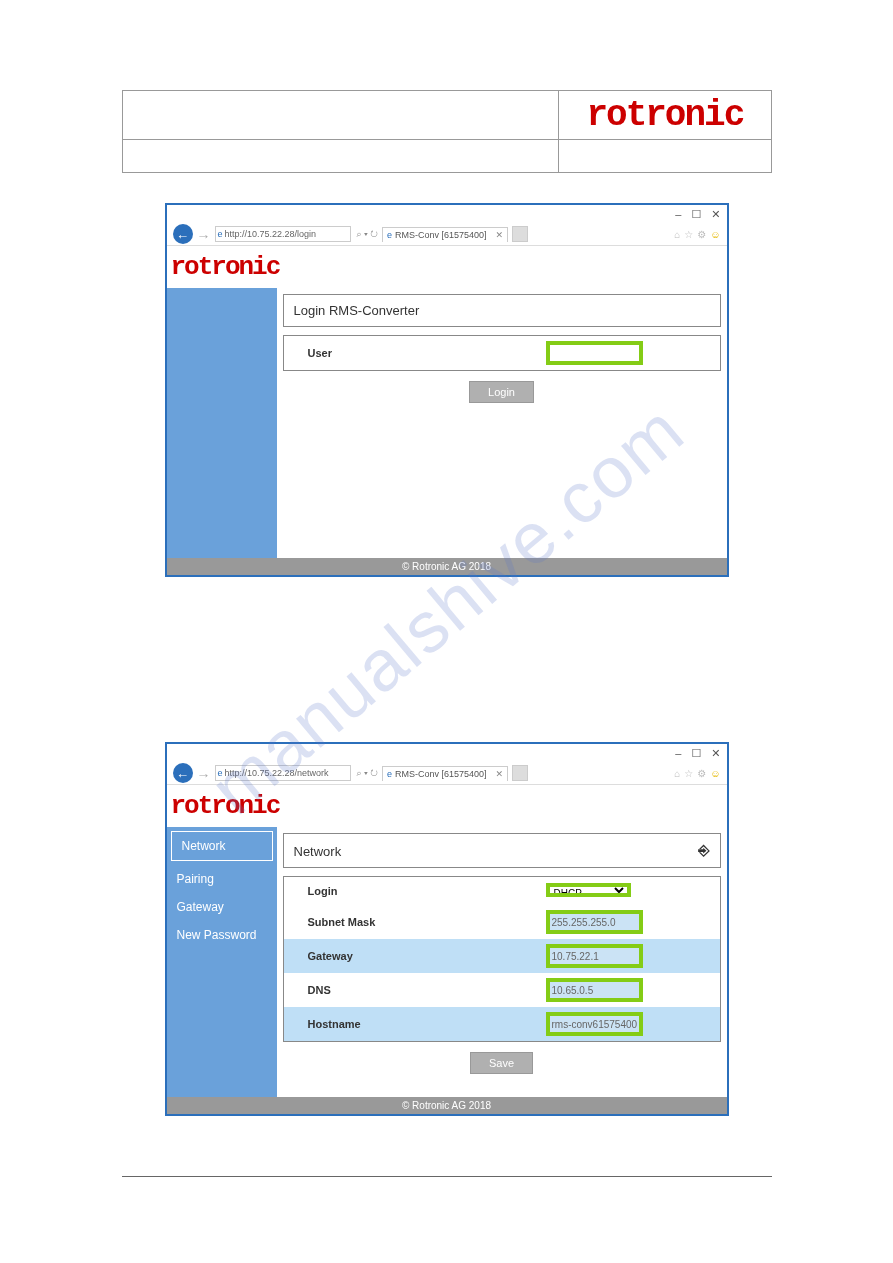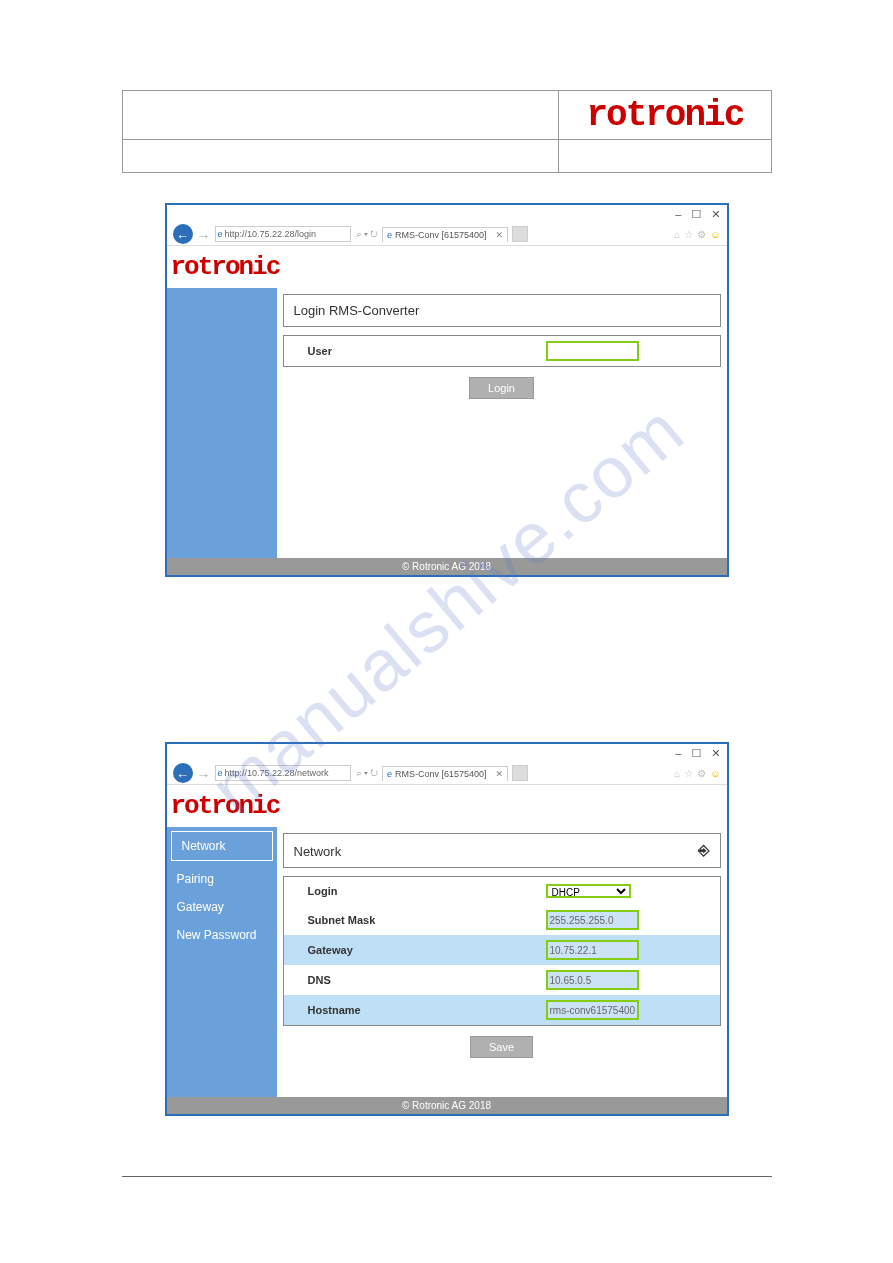--- a/index.html
+++ b/index.html
@@ -30,21 +30,21 @@
 .app-sidebar{width:110px;background:#6aa1da}
 .app-sidebar.blank{min-height:270px}
 .app-header{padding:6px 4px}
 .app-main{flex:1;background:#fff;padding:6px}
 .panel-title{border:1px solid #888;padding:8px 10px;font-size:13px;color:#333;margin-bottom:8px;background:#fff;display:flex;align-items:flex-end;justify-content:space-between}
 .form-table{width:100%;border:1px solid #888;border-collapse:collapse;font-size:11px}
 .form-table td{padding:5px 24px;height:18px}
 .form-table tr.odd{background:#bfdff6}
 .form-table tr.even{background:#fff}
 .form-table td.label{width:190px;font-weight:bold;color:#333}
-.form-table input,.form-table select{font-size:10px;border:2px solid #84cc16;height:14px;width:85px;background:#fff}
+.form-table input,.form-table select{font-size:10px;border:4px solid #84cc16;height:14px;width:85px;background:#fff}
 .form-table input.disabled{background:#cbe3f5;color:#666}
 .btn{display:block;margin:10px auto 0;background:#b0b0b0;color:#fff;border:1px solid #999;padding:4px 18px;font-size:11px}
 .footer-bar{background:#999;color:#fff;text-align:center;font-size:10px;padding:3px 0}
 .sidebar-item{color:#fff;padding:7px 10px;font-size:12px;cursor:pointer}
 .sidebar-item.active{border:1px solid #fff;margin:4px}
 .watermark{position:absolute;left:50%;top:50%;transform:translate(-50%,-50%) rotate(-40deg);font-size:72px;color:rgba(90,120,200,0.22);font-weight:400;pointer-events:none;white-space:nowrap;letter-spacing:2px;font-family:Arial,sans-serif}
 .bottom-line{width:650px;margin:60px auto 0;border-top:1px solid #666}
 .logout-icon{font-weight:bold;font-size:14px}
 </style>
 </head>

